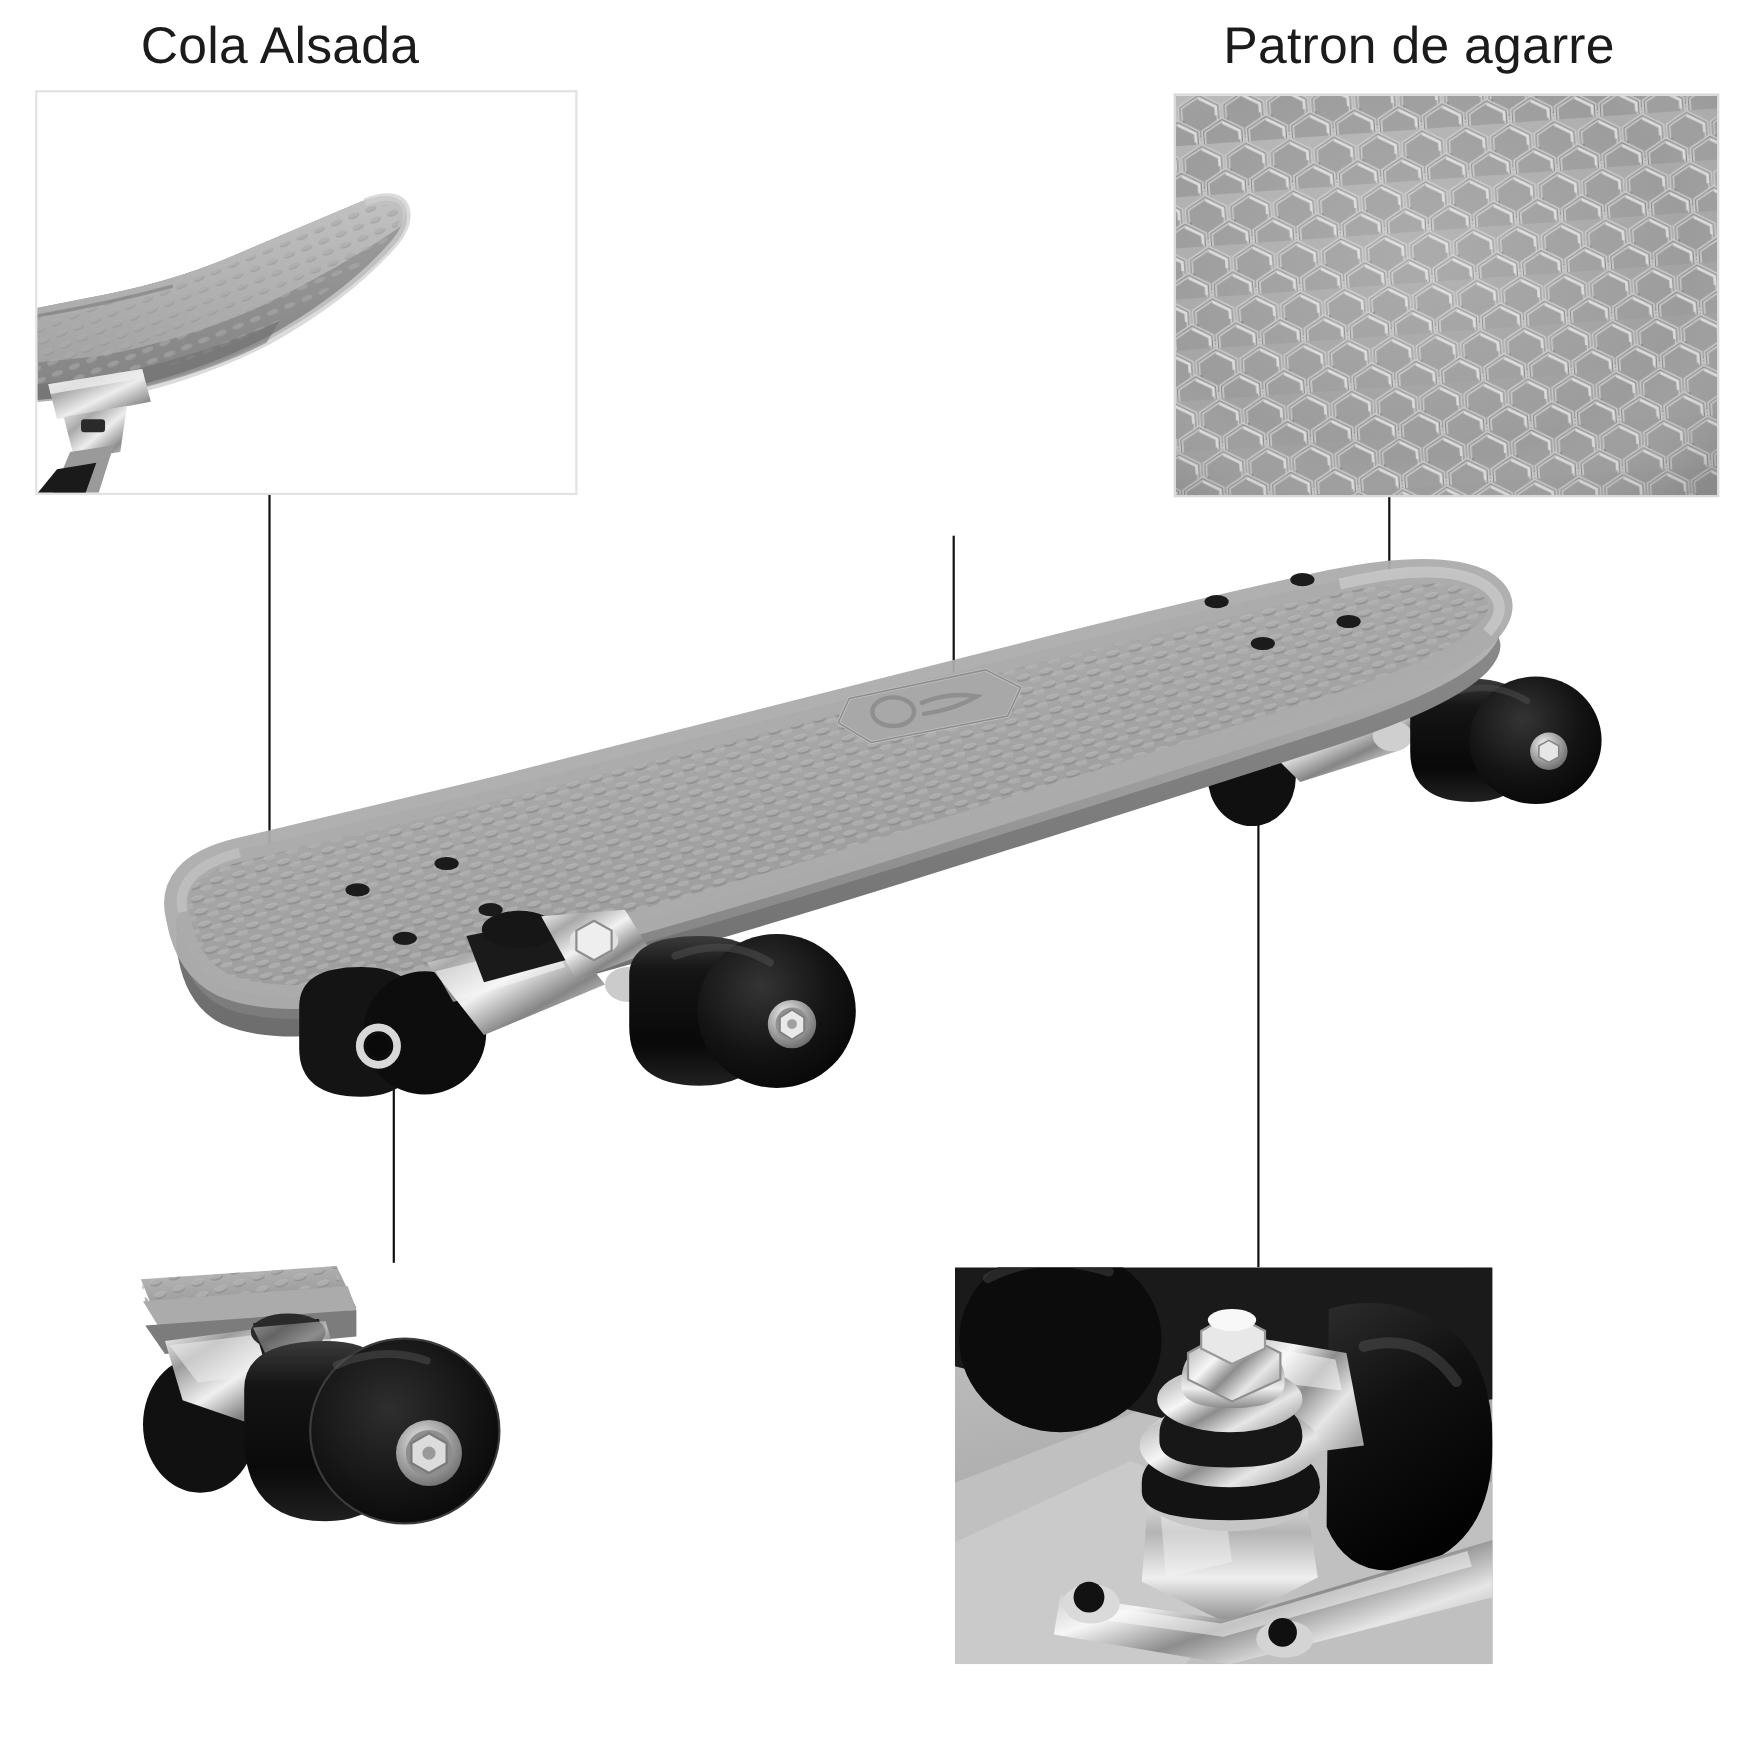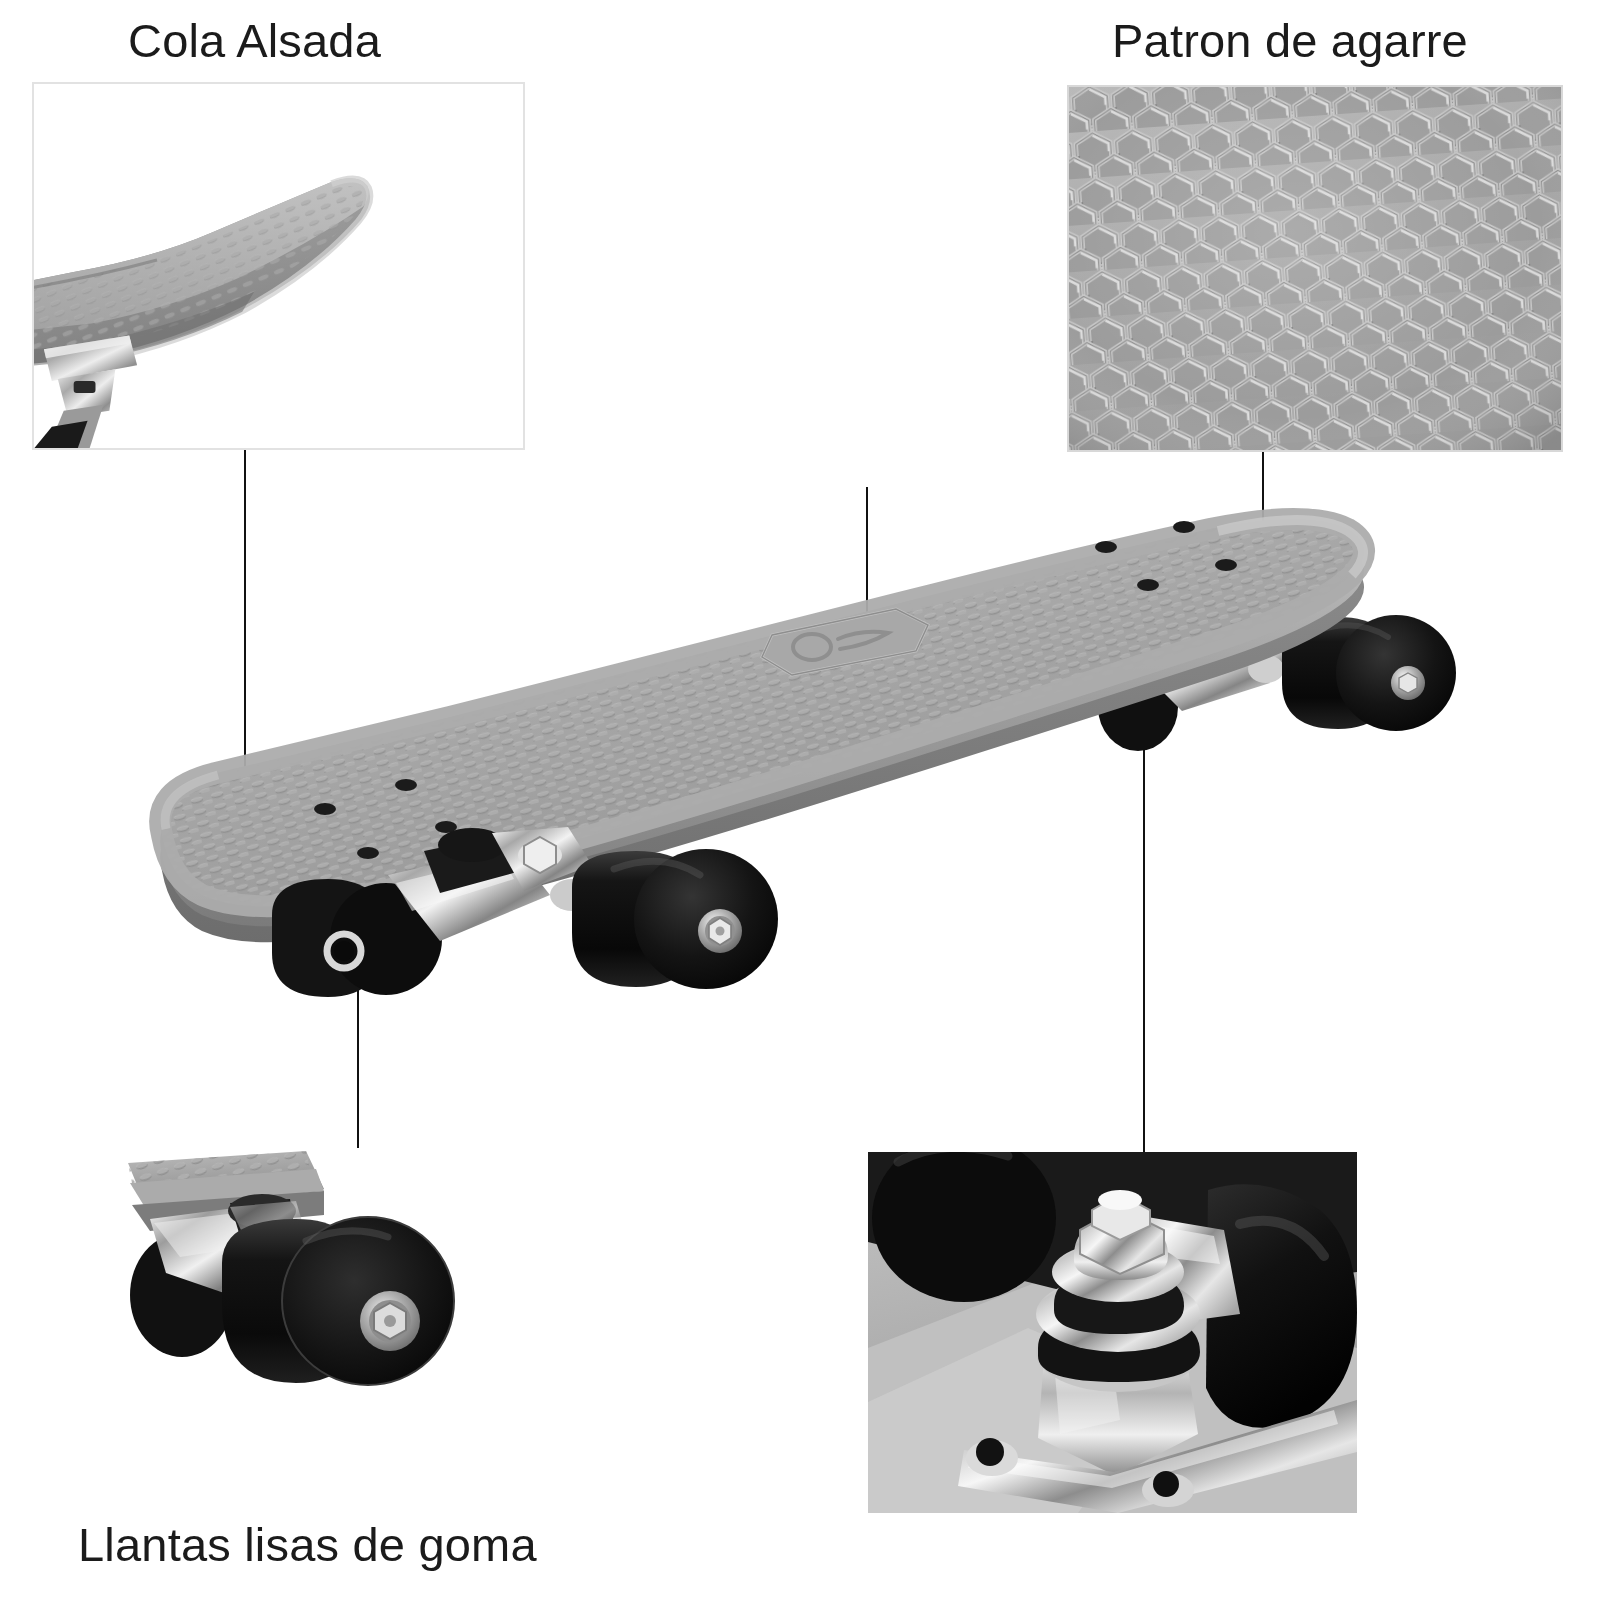--- a/index.html
+++ b/index.html
@@ -53,21 +53,20 @@
   
   .hero{position:absolute;left:120px;top:455px;width:1360px;height:690px;}
 </style>
 </head>
 <body>
 
 <div id="stage">
 
   <div class="caption" id="cap-tl">Cola Alsada</div>
   <div class="caption" id="cap-tr">Patron de agarre</div>
-  <div class="caption" id="cap-bl">Llantas lisas de goma</div>
 
   <div class="panel" id="panel-tl">
     <svg viewBox="0 0 493 368" preserveAspectRatio="xMidYMid slice">
       <defs>
         <linearGradient id="tlDeck" x1="0" y1="0" x2="0.2" y2="1">
           <stop offset="0%" stop-color="#b6b6b6"></stop>
           <stop offset="35%" stop-color="#9a9a9a"></stop>
           <stop offset="100%" stop-color="#818181"></stop>
         </linearGradient>
         <linearGradient id="tlTopFace" x1="0" y1="0" x2="0" y2="1">

